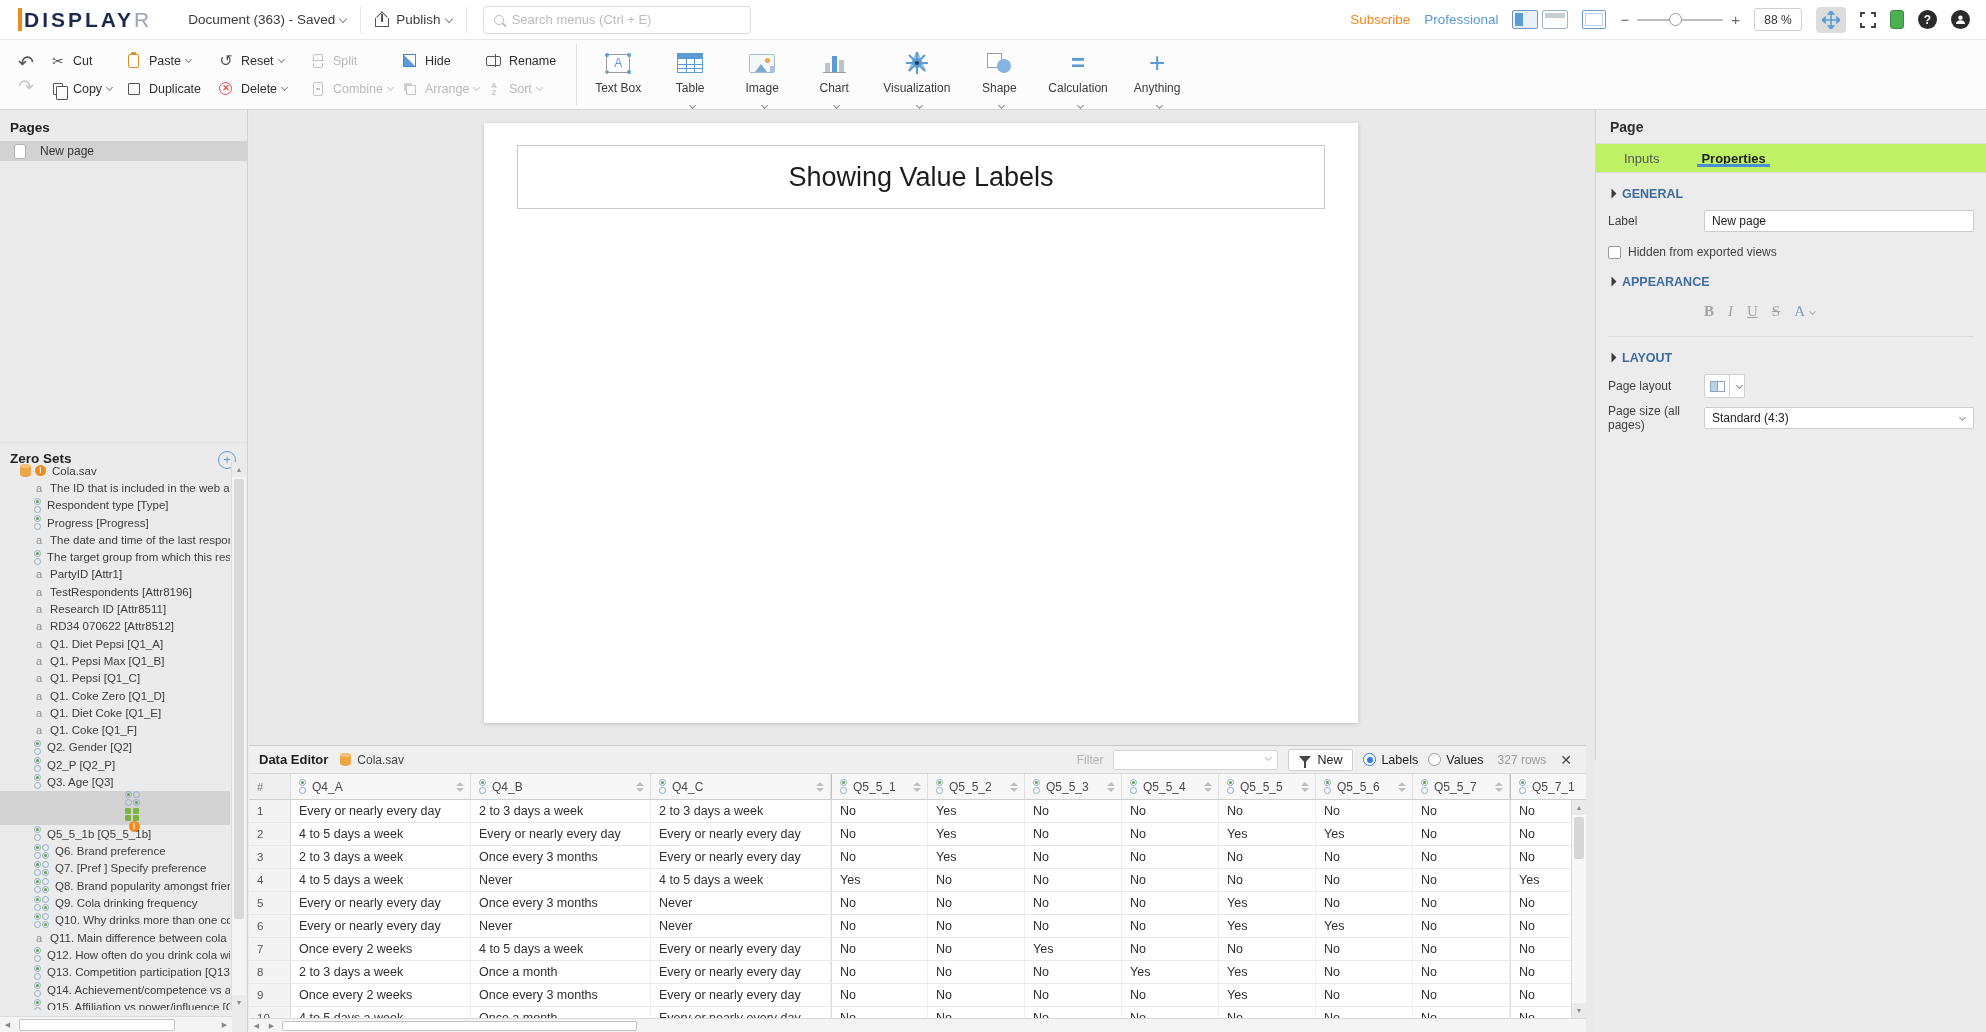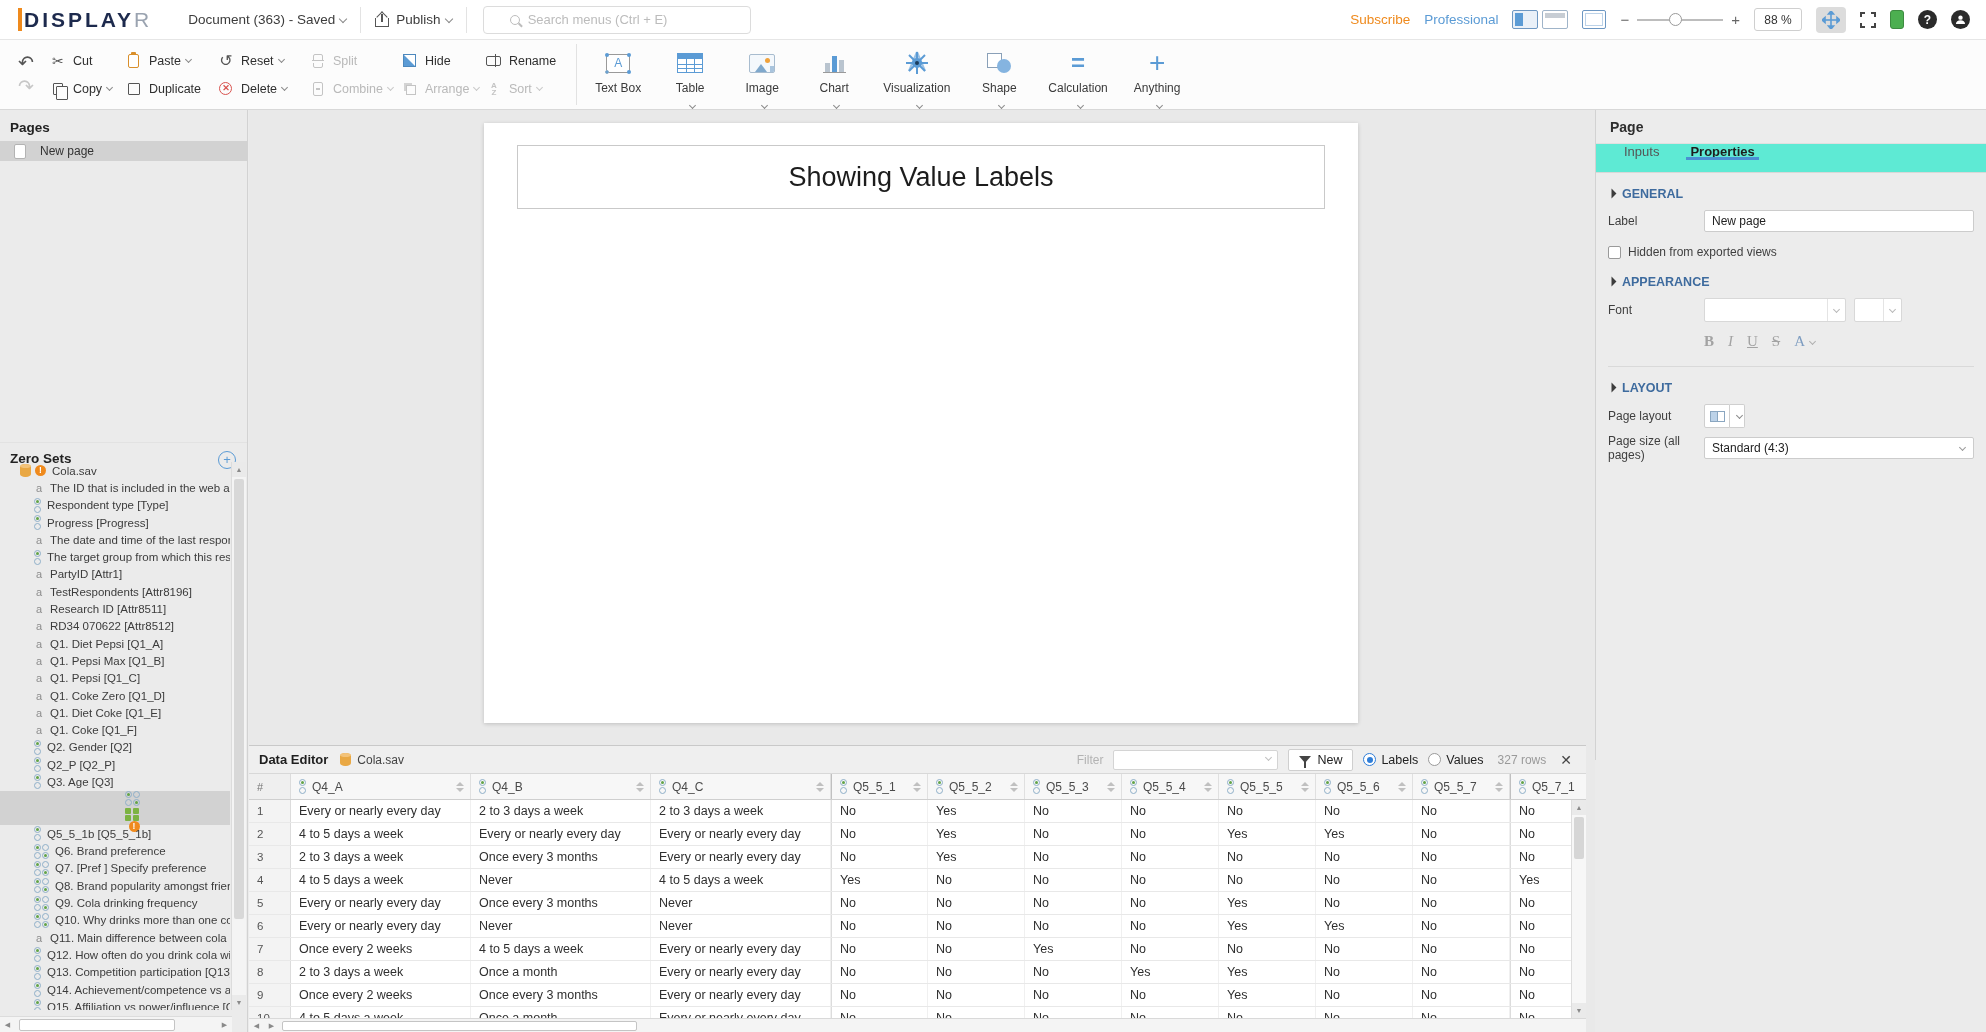--- a/index.html
+++ b/index.html
@@ -16,21 +16,21 @@
   .logo { margin-left:18px; font-size:21px; letter-spacing:3px; white-space:nowrap; }
   .logo .main { font-weight:bold; color:#1d2a4d; border-left:4px solid #ef8a1d; padding-left:2px; }
   .logo .lr { font-weight:300; color:#9aa3b0; }
   .tb-item { display:flex; align-items:center; font-size:13.5px; color:#3c3c3c; padding:0 14px; height:40px; cursor:pointer; }
   .tb-div { width:1px; height:26px; background:#e3e3e3; }
   #doc-menu { margin-left:22px; }
   .pub-icon { width:14px; height:14px; position:relative; margin-right:7px; }
   .pub-icon::before { content:''; position:absolute; left:0; right:0; bottom:0; height:8px; border:1.5px solid #555; border-top:none; }
   .pub-icon::after { content:''; position:absolute; left:50%; top:0; width:7px; height:7px; border-left:1.5px solid #555; border-top:1.5px solid #555; transform:translateX(-50%) rotate(45deg); }
   .pub-stem { position:absolute; left:6px; top:1px; width:1.5px; height:8px; background:#555; }
-  #search-box { display:flex; align-items:center; margin-left:16px; width:268px; height:28px; border:1px solid #dcdcdc; border-radius:4px; background:#fff; padding:0 26px; }
+  #search-box { display:flex; align-items:center; margin-left:16px; width:268px; height:28px; border:1px solid #dcdcdc; border-radius:4px; background:#fff; padding:0 10px; }
   .mag { width:10px; height:10px; border:1.6px solid #bdbdbd; border-radius:50%; position:relative; flex:none; }
   .mag::after { content:''; position:absolute; width:5px; height:1.6px; background:#bdbdbd; transform:rotate(45deg); right:-4px; bottom:-2px; }
   #search-input { border:none; outline:none; font-size:13px; margin-left:8px; width:100%; background:transparent; color:#444; font-family:"Liberation Sans", sans-serif;}
   #search-input::placeholder { color:#bcbcbc; }
   #topbar-right { margin-left:auto; display:flex; align-items:center; gap:14px; padding-right:16px; }
   #subscribe { color:#ef8a1d; font-size:13.5px; cursor:pointer; }
   #plan { color:#5b9bd5; font-size:13.5px; cursor:pointer; }
   .viewgrp { display:flex; gap:4px; align-items:center; }
   .vbtn { width:26px; height:19px; border:1px solid #9fb4c9; border-radius:2px; background:#fff; position:relative; cursor:pointer; }
   .vbtn.sel { background:#e9f0f8; border-color:#6d97c2; }
@@ -183,21 +183,21 @@
   .de-c.group { border-left:1px solid #dcdcdc; }
   #de-vscroll { position:absolute; right:0; top:54px; width:15px; bottom:14px; background:#f7f7f7; border-left:1px solid #ddd; }
   #de-vscroll .thumb { position:absolute; left:2px; right:2px; top:17px; height:42px; background:#d6d6d6; border-radius:2px; }
   #de-vscroll .sb-arrow.dn { position:absolute; bottom:0; left:0; right:0; }
   #de-hscroll { position:absolute; left:0; bottom:0; width:100%; height:14px; background:#f4f4f4; border-top:1px solid #d9d9d9; display:flex; align-items:center; }
   #de-hscroll .thumb { height:10px; width:355px; background:#fff; border:1px solid #c4c4c4; border-radius:2px; margin-left:3px; }
 
   
   #rightpanel { position:absolute; left:1595px; top:110px; width:391px; height:650px; background:#ececec; border-left:1px solid #d2d2d2; }
   #rp-title { font-size:14px; font-weight:bold; color:#2e2e2e; padding:9px 0 8px 14px; }
-  #rp-tabs { height:30px; background:#5eead4; border-top:1px solid #e0e0e0; border-bottom:1px solid #d8d8d8; display:flex; align-items:flex-start; padding-left:28px; gap:31px; }
+  #rp-tabs { height:30px; background:#bef264; border-top:1px solid #e0e0e0; border-bottom:1px solid #d8d8d8; display:flex; align-items:center; padding-left:28px; gap:42px; }
   .rp-tab { display:flex; align-items:center; font-size:13px; color:#555; cursor:pointer; position:relative; }
   .rp-tab.active { color:#1e1e1e; font-weight:bold; }
   .rp-tab.active::after { content:''; position:absolute; left:-4px; right:-4px; bottom:-1px; height:3px; background:#4a90d2; }
   .rp-section { display:flex; align-items:center; gap:7px; padding:14px 0 6px 12px; font-size:12.5px; font-weight:bold; color:#3e6b9e; cursor:pointer; }
   .tri { width:0; height:0; border-left:7px solid transparent; border-top:7px solid #3c3c3c; transform:rotate(45deg); margin-top:-2px; }
   .rp-row { display:flex; align-items:center; padding:3px 12px; }
   .rp-label { font-size:12px; color:#3f3f3f; width:96px; flex:none; }
   .rp-input { flex:1; height:22px; border:1px solid #ccc; border-radius:2px; background:#fff; font-size:12px; color:#222; padding:0 7px; outline:none; font-family:"Liberation Sans", sans-serif; }
   .cb-row { display:flex; align-items:center; gap:7px; padding:10px 12px 2px; cursor:pointer; }
   .cb { width:13px; height:13px; border:1px solid #9a9a9a; border-radius:2px; background:#fff; }
@@ -1000,33 +1000,20 @@
     <input class="rp-input" value="New page" style="">
   </div>
   <div class="cb-row">
     <span class="cb"></span>
     <span class="cb-label">Hidden from exported views</span>
   </div>
   <div class="rp-section">
       <span class="tri"></span>
       <span>APPEARANCE</span>
     </div>
-  <div class="rp-row" style="align-items:center;">
-    <span class="rp-label">Font</span>
-    <span class="fake-select" style="width:142px;">
-        <span class="dd">
-          <span class="chev sm"></span>
-        </span>
-      </span>
-    <span class="fake-select" style="width:48px; margin-left:8px;">
-        <span class="dd">
-          <span class="chev sm"></span>
-        </span>
-      </span>
-  </div>
   <div id="fmt-row">
     <span class="fmt" style="font-weight:bold;">B</span>
     <span class="fmt" style="font-style:italic;">I</span>
     <span class="fmt u">U</span>
     <span class="fmt s">S</span>
     <span class="fmt a"><span>A</span><span class="chev sm" style="border-color:#b0b0b0;"></span></span>
   </div>
   <div class="rp-divider"></div>
   <div class="rp-section">
       <span class="tri"></span>

